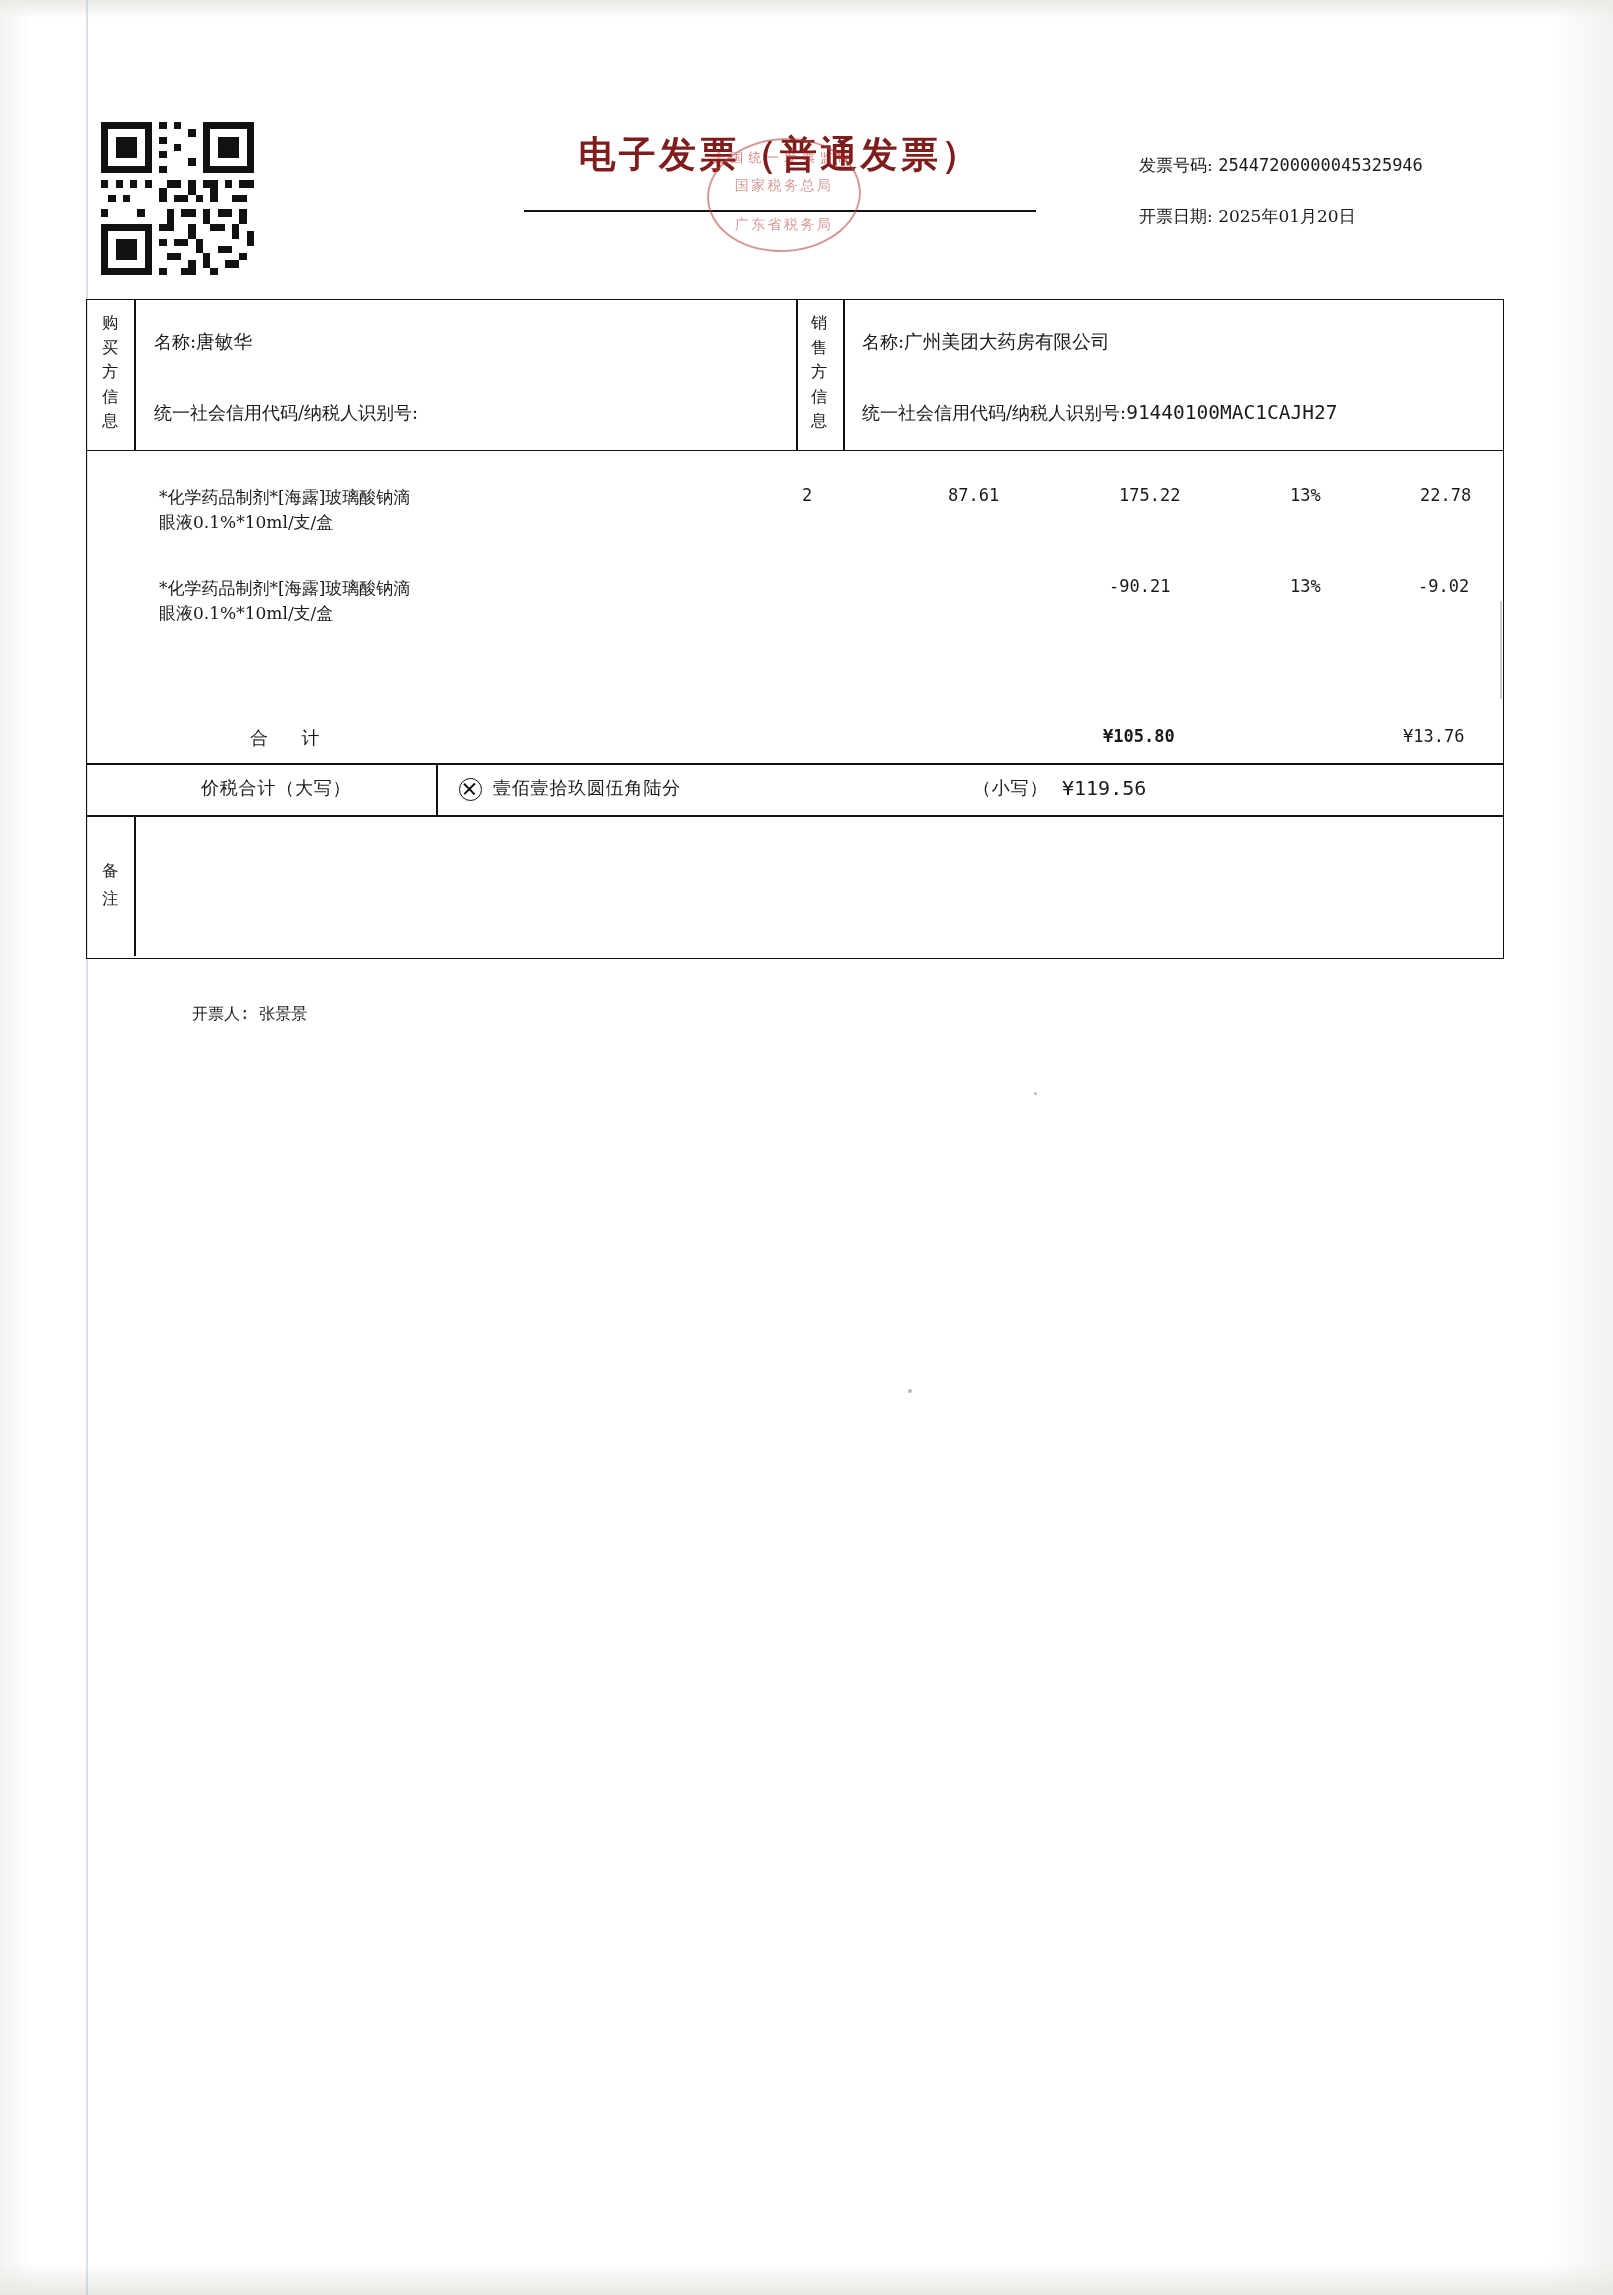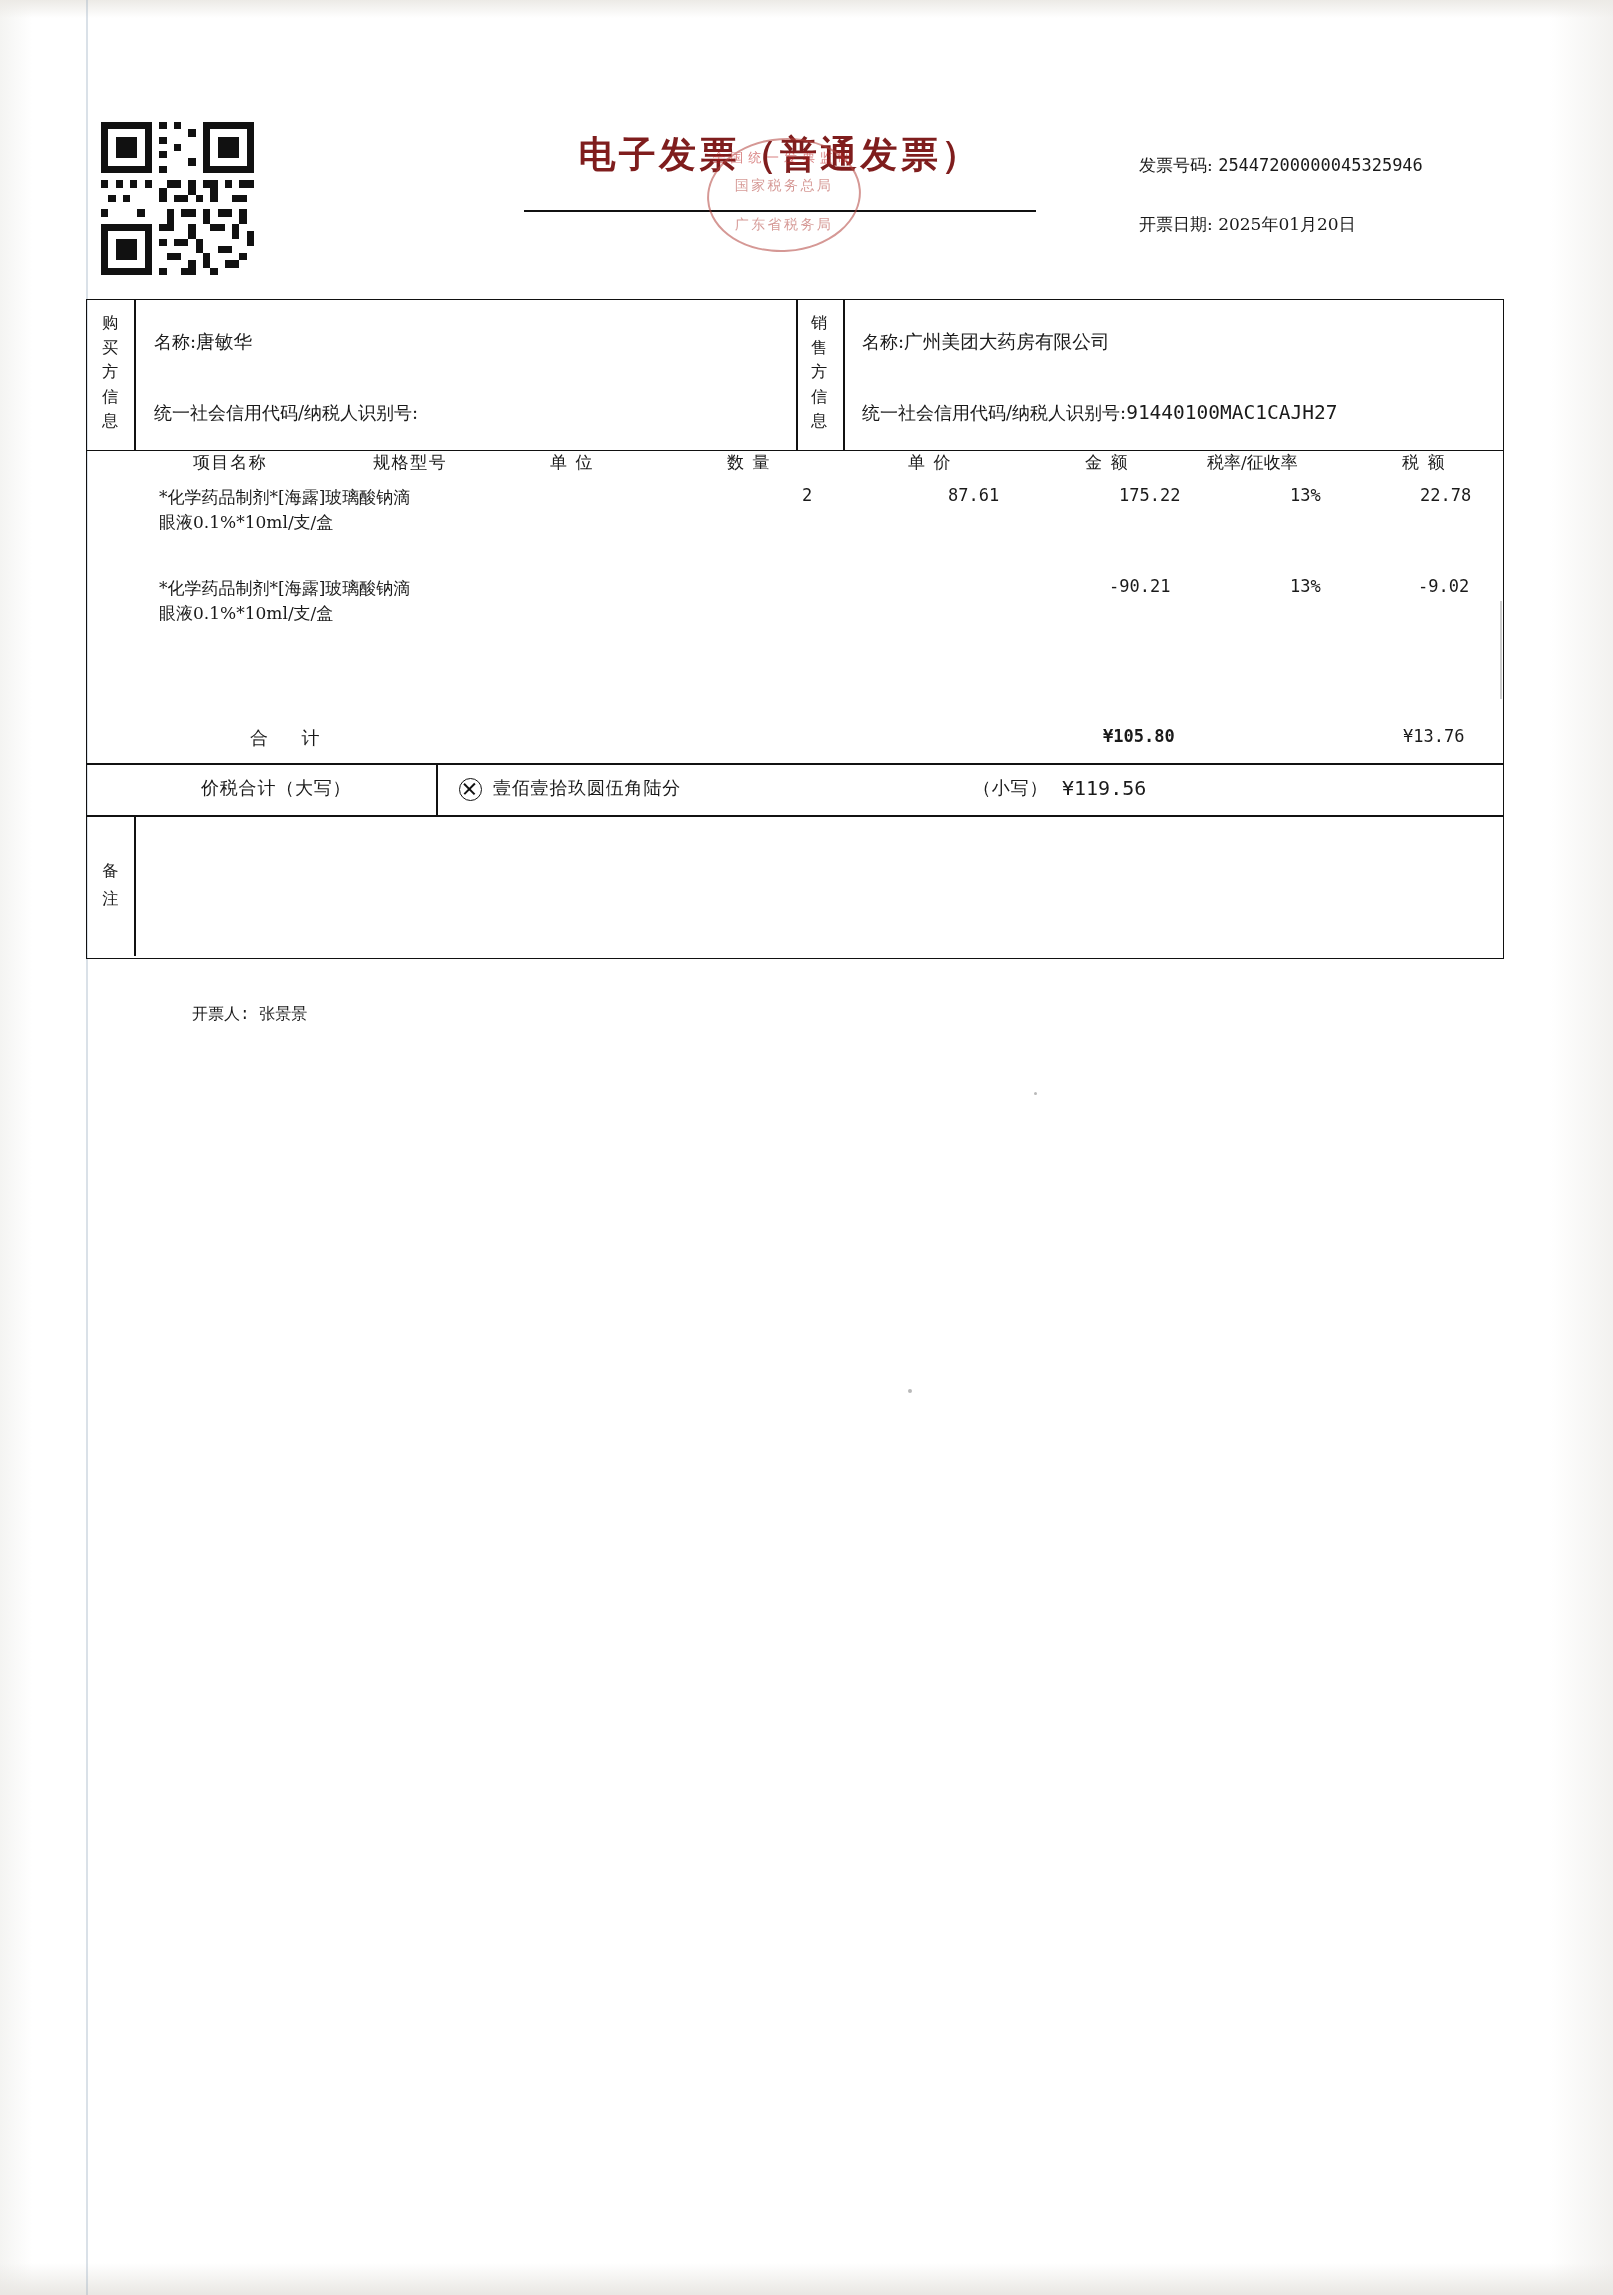--- a/index.html
+++ b/index.html
@@ -110,21 +110,20 @@
     font-family: "DejaVu Serif", serif;
     white-space: nowrap;
   }
   .inv-date {
     position: absolute;
     left: 1139px;
     top: 205px;
     font-size: 17px;
     font-family: "DejaVu Serif", serif;
     white-space: nowrap;
-    margin-top: 8px;
   }
 
   
   .frame {
     position: absolute;
     left: 86px;
     top: 299px;
     width: 1418px;
     height: 660px;
     border: 1.6px solid #111;
@@ -369,30 +368,20 @@
     </div>
 
     <div class="party-name" style="left:775px; top:29px;">
       <span>名称:</span><span class="party-val-bold">广州美团大药房有限公司</span>
     </div>
     <div class="party-tax" style="left:775px; top:101px;">
       <span>统一社会信用代码/纳税人识别号:</span><span class="num" style="font-size:19.5px;">91440100MAC1CAJH27</span>
     </div>
   </div>
 
-  <div class="items-head">
-    <div class="col-h" style="left:106px; top:0px;">项目名称</div>
-    <div class="col-h" style="left:286px; top:0px;">规格型号</div>
-    <div class="col-h" style="left:463px; top:0px;">单 位</div>
-    <div class="col-h" style="left:640px; top:0px;">数 量</div>
-    <div class="col-h" style="left:821px; top:0px;">单 价</div>
-    <div class="col-h" style="left:998px; top:0px;">金 额</div>
-    <div class="col-h" style="left:1120px; top:0px; letter-spacing:0px;">税率/征收率</div>
-    <div class="col-h" style="left:1315px; top:0px;">税 额</div>
-  </div>
 
   <div class="item-desc" style="left:72px; top:185px;">
     <span>*化学药品制剂*[海露]玻璃酸钠滴眼液0.1%*10ml/支/盒</span>
   </div>
   <div class="item-cell num" style="left:715px; top:185px;">2</div>
   <div class="item-cell num" style="left:861px; top:185px;">87.61</div>
   <div class="item-cell num" style="left:1032px; top:185px;">175.22</div>
   <div class="item-cell num" style="left:1203px; top:185px;">13%</div>
   <div class="item-cell num" style="left:1333px; top:185px;">22.78</div>
 

